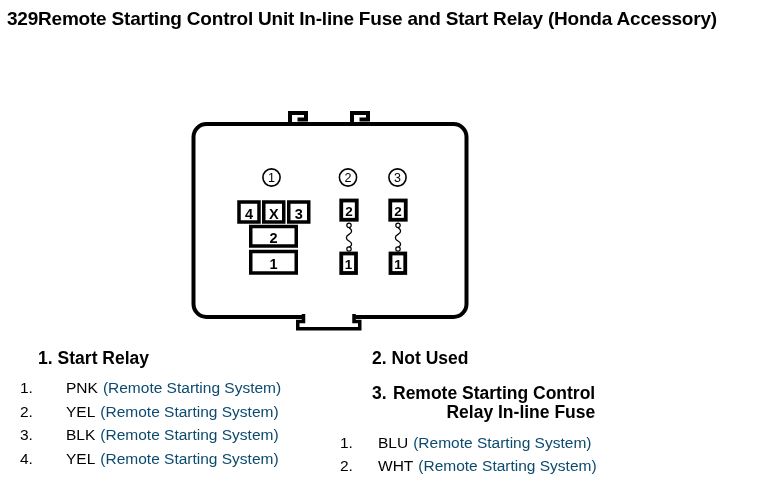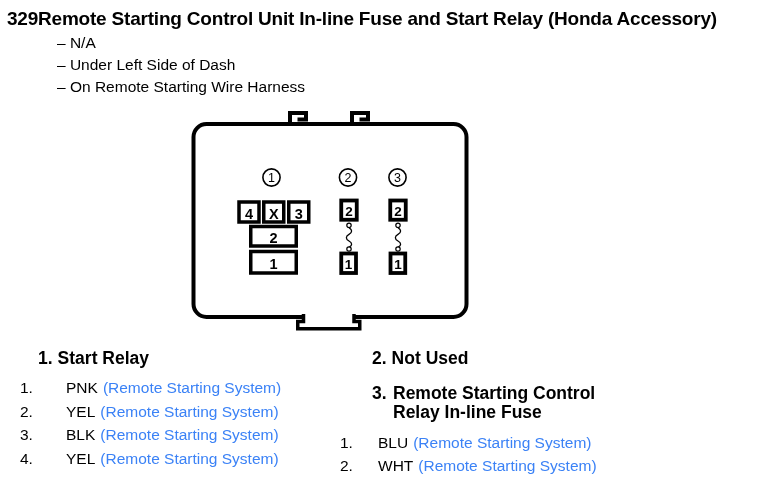--- a/index.html
+++ b/index.html
@@ -18,44 +18,39 @@
   .cavity-digit{font-size:14.5px;font-weight:bold;}
   .cavity-digit-sm{font-size:13.5px;font-weight:bold;}
   .circle-digit{font-size:12.5px;}
   
   .legend-col{position:absolute;font-size:15.5px;}
   .col-left{left:20px;top:345px;width:330px;}
   .col-right{left:340px;top:345px;width:330px;}
   .sec-header{font-size:17.5px;font-weight:bold;display:flex;line-height:18px;}
   .sec-num{margin-right:5px;}
   .sec-num3{width:21px;flex:0 0 21px;}
-  .sec-title-lines{line-height:19px;}
+  .sec-title-lines{line-height:19px;text-align:right;}
   .pins{margin-top:9px;}
   .pin-row{display:flex;line-height:23.5px;white-space:nowrap;}
   .col-right .pin-row{line-height:23px;}
   .pin-num{flex:0 0 26px;width:26px;}
   .col-right .pin-num{flex:0 0 18px;width:18px;}
   .wire{margin-right:5px;margin-left:20px;}
-  .syslink{color:#3b82f6;cursor:pointer;}
+  .syslink{color:#0c4a6e;cursor:pointer;}
 </style>
 </head>
 <body>
 
 <div class="page">
 
   <div class="heading">
     <span class="hnum">329.</span>
     <span>Remote Starting Control Unit In-line Fuse and Start Relay (Honda Accessory)</span>
   </div>
 
-  <div class="notes">
-    <div>– N/A</div>
-    <div>– Under Left Side of Dash</div>
-    <div>– On Remote Starting Wire Harness</div>
-  </div>
 
   <svg class="diagram" viewBox="170 95 310 250">
 
     <rect x="193.5" y="124" width="273" height="193" rx="13" fill="#ffffff" stroke="#000" stroke-width="4"></rect>
 
     <path d="M 303.5,314 L 303.5,321.5 L 297.75,321.5 L 297.75,328.75 L 359.75,328.75 L 359.75,321.5 L 354,321.5 L 354,314" fill="#ffffff" stroke="#000" stroke-width="3.5"></path>
 
     <path d="M 290,125 L 290,113 L 306,113 L 306,119.5 L 297.5,119.5" fill="none" stroke="#000" stroke-width="4"></path>
     <path d="M 352,125 L 352,113 L 368,113 L 368,119.5 L 359.5,119.5" fill="none" stroke="#000" stroke-width="4"></path>
 

